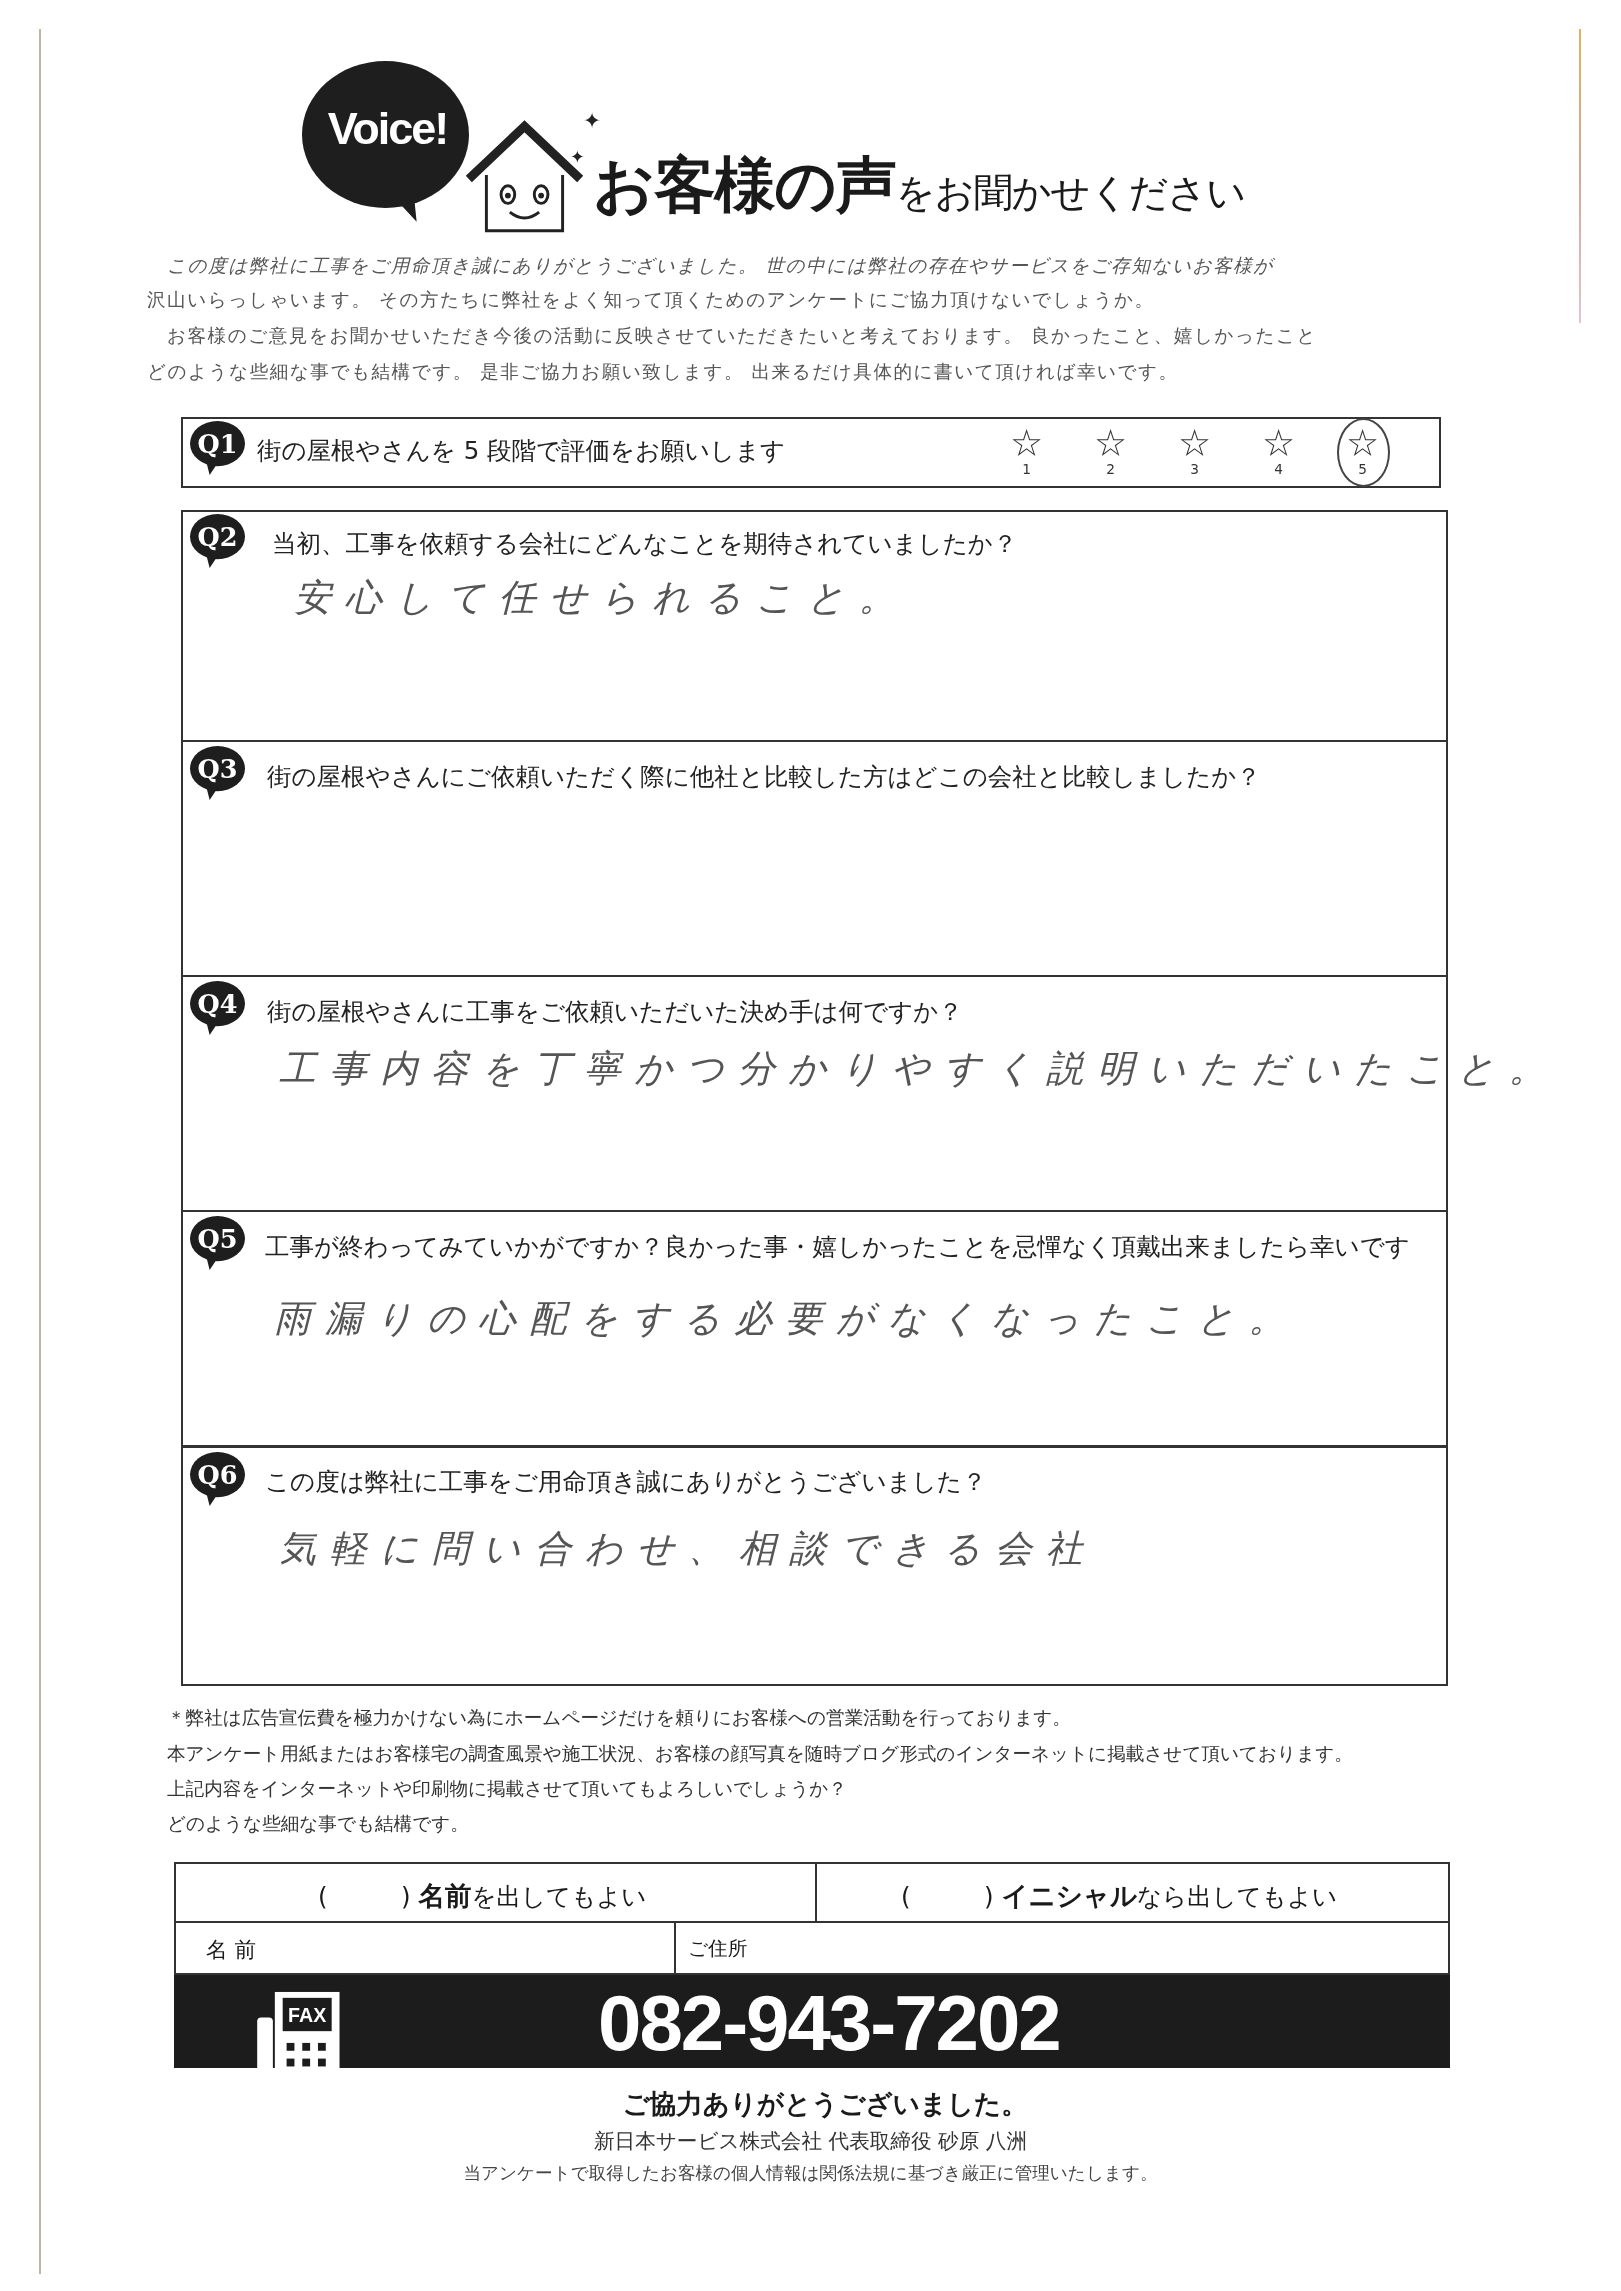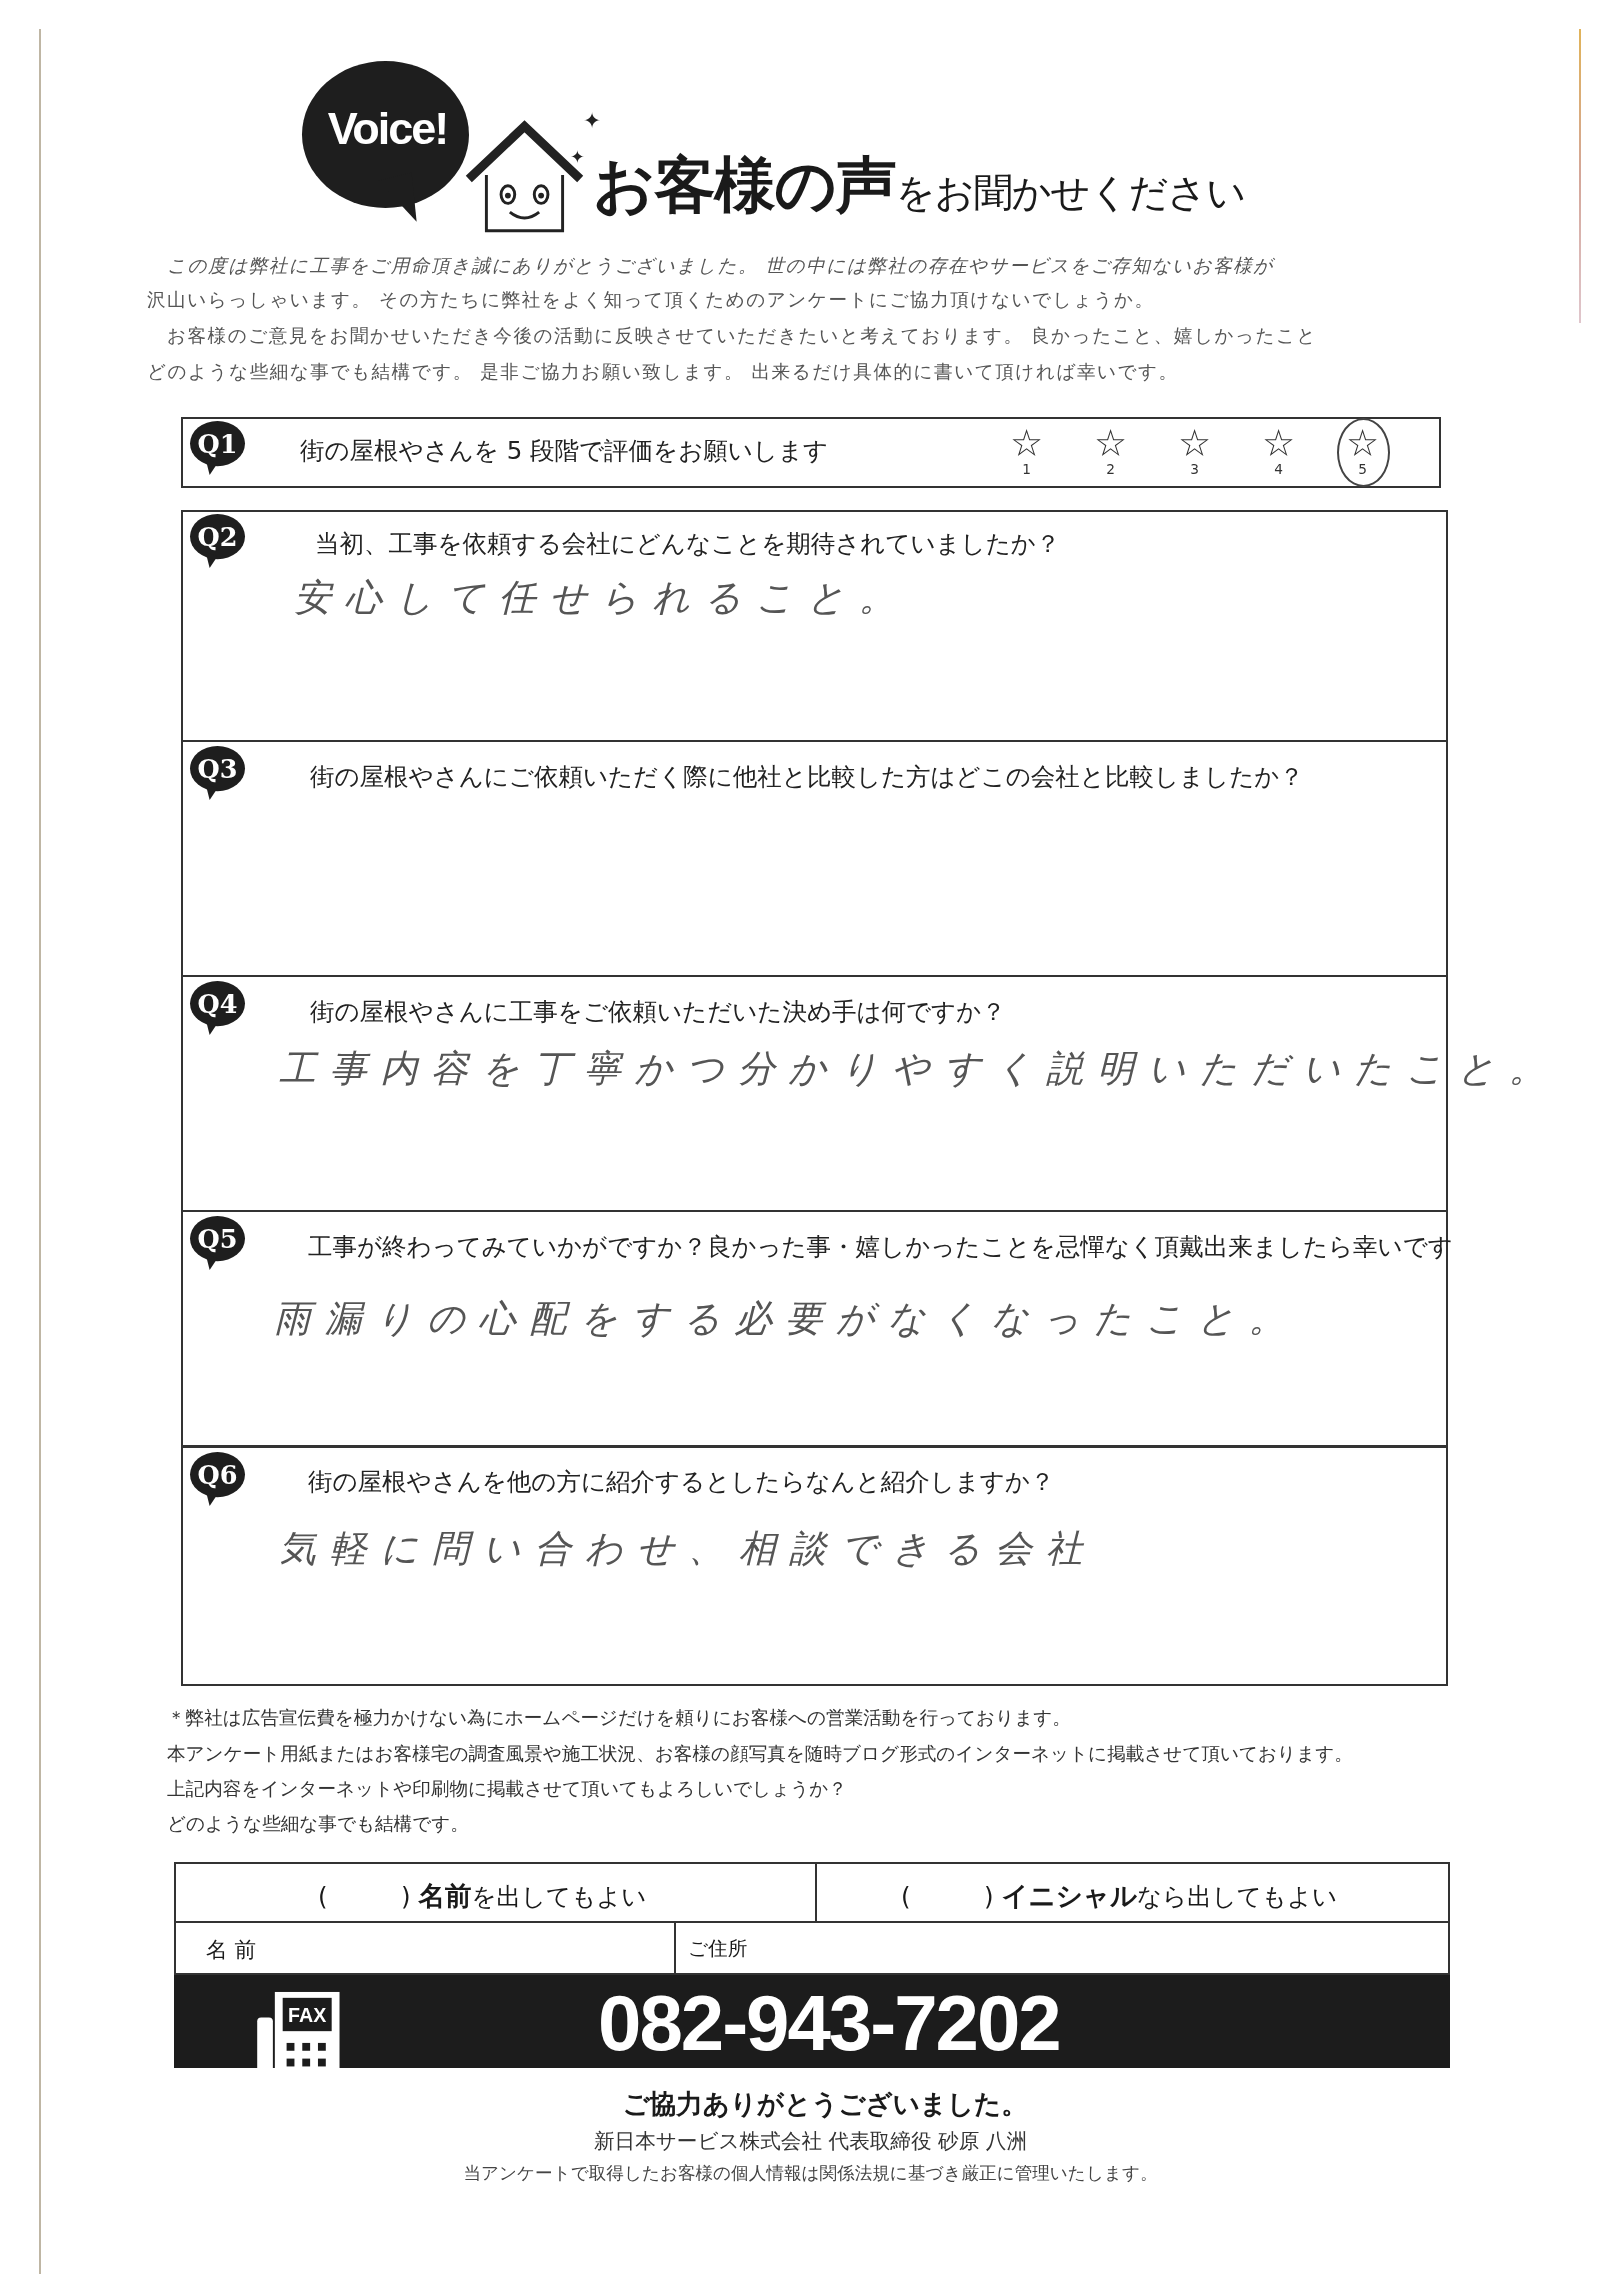--- a/index.html
+++ b/index.html
@@ -16,21 +16,21 @@
   .house { left:461px; top:118px; width:127px; height:118px; }
   .sparkle { color:#222; font-size:21.6px; }
   .title-main { left:593px; top:145px; font-size:61px; font-weight:bold; letter-spacing:-1px; white-space:nowrap; }
   .title-main .small { font-size:39px; font-weight:normal; }
 
   .intro { left:147px; width:1343px; font-size:18.6px; color:#555; letter-spacing:1.5px; white-space:nowrap; }
 
   
   .qbox { border:2px solid #333; box-sizing:border-box; background:#fff; }
   .qbadge { width:59px; height:55px; }
-  .qtext { font-size:24.5px; white-space:nowrap; color:#222;margin-left:43px; }
+  .qtext { font-size:24.5px; white-space:nowrap; color:#222; }
   .answer { font-family:"DejaVu Serif","Liberation Serif",serif; color:#555; font-size:37px; letter-spacing:13.7px; white-space:nowrap; font-style:italic; }
 
   .stars { display:flex; gap:51px; align-items:flex-start; }
   .star-wrap { position:relative; width:33px; height:59px; text-align:center; }
   .star-glyph { font-size:37px; line-height:39px; color:#333; }
   .star-num { font-size:13.7px; line-height:13.7px; color:#333; }
   .star-circle { position:absolute; left:-8.8px; top:-5.9px; width:49px; height:65px; border:2px solid #444; border-radius:50%; }
 
   .note { left:167px; font-size:18.6px; color:#333; white-space:nowrap; }
 
@@ -148,21 +148,21 @@
 </svg>
 <div class="abs qtext" style="left:265px;top:1230px;">工事が終わってみていかがですか？良かった事・嬉しかったことを忌憚なく頂戴出来ましたら幸いです</div>
 <div class="abs answer" style="left:274px;top:1294px;">雨漏りの心配をする必要がなくなったこと。</div>
 
 <div class="abs qbox" style="left:181px;top:1446px;width:1267px;height:240px;"></div>
 <svg class="abs qbadge" style="left:188px;top:1451px;" viewBox="0 0 60 56">
   <ellipse cx="30" cy="24" rx="28" ry="23" fill="#1e1e1e"></ellipse>
     <polygon points="18,40 30,44 22,56" fill="#1e1e1e"></polygon>
   <text x="30" y="34" text-anchor="middle" fill="#fff" font-family="DejaVu Serif, serif" font-weight="bold" font-size="26">Q6</text>
 </svg>
-<div class="abs qtext" style="left:265px;top:1465px;">街の屋根やさんを他の方に紹介するとしたらなんと紹介しますか？</div>
+<div class="abs qtext" style="left:265px;top:1465px;">この度は弊社に工事をご用命頂き誠にありがとうございました？</div>
 <div class="abs answer" style="left:279px;top:1524px;">気軽に問い合わせ、相談できる会社</div>
 
 <div>
   <div class="abs note" style="top:1705px;">＊弊社は広告宣伝費を極力かけない為にホームページだけを頼りにお客様への営業活動を行っております。</div>
   <div class="abs note" style="top:1741px;">本アンケート用紙またはお客様宅の調査風景や施工状況、お客様の顔写真を随時ブログ形式のインターネットに掲載させて頂いております。</div>
   <div class="abs note" style="top:1776px;">上記内容をインターネットや印刷物に掲載させて頂いてもよろしいでしょうか？</div>
   <div class="abs note" style="top:1811px;">どのような些細な事でも結構です。</div>
 </div>
 
 <div class="abs consent">

